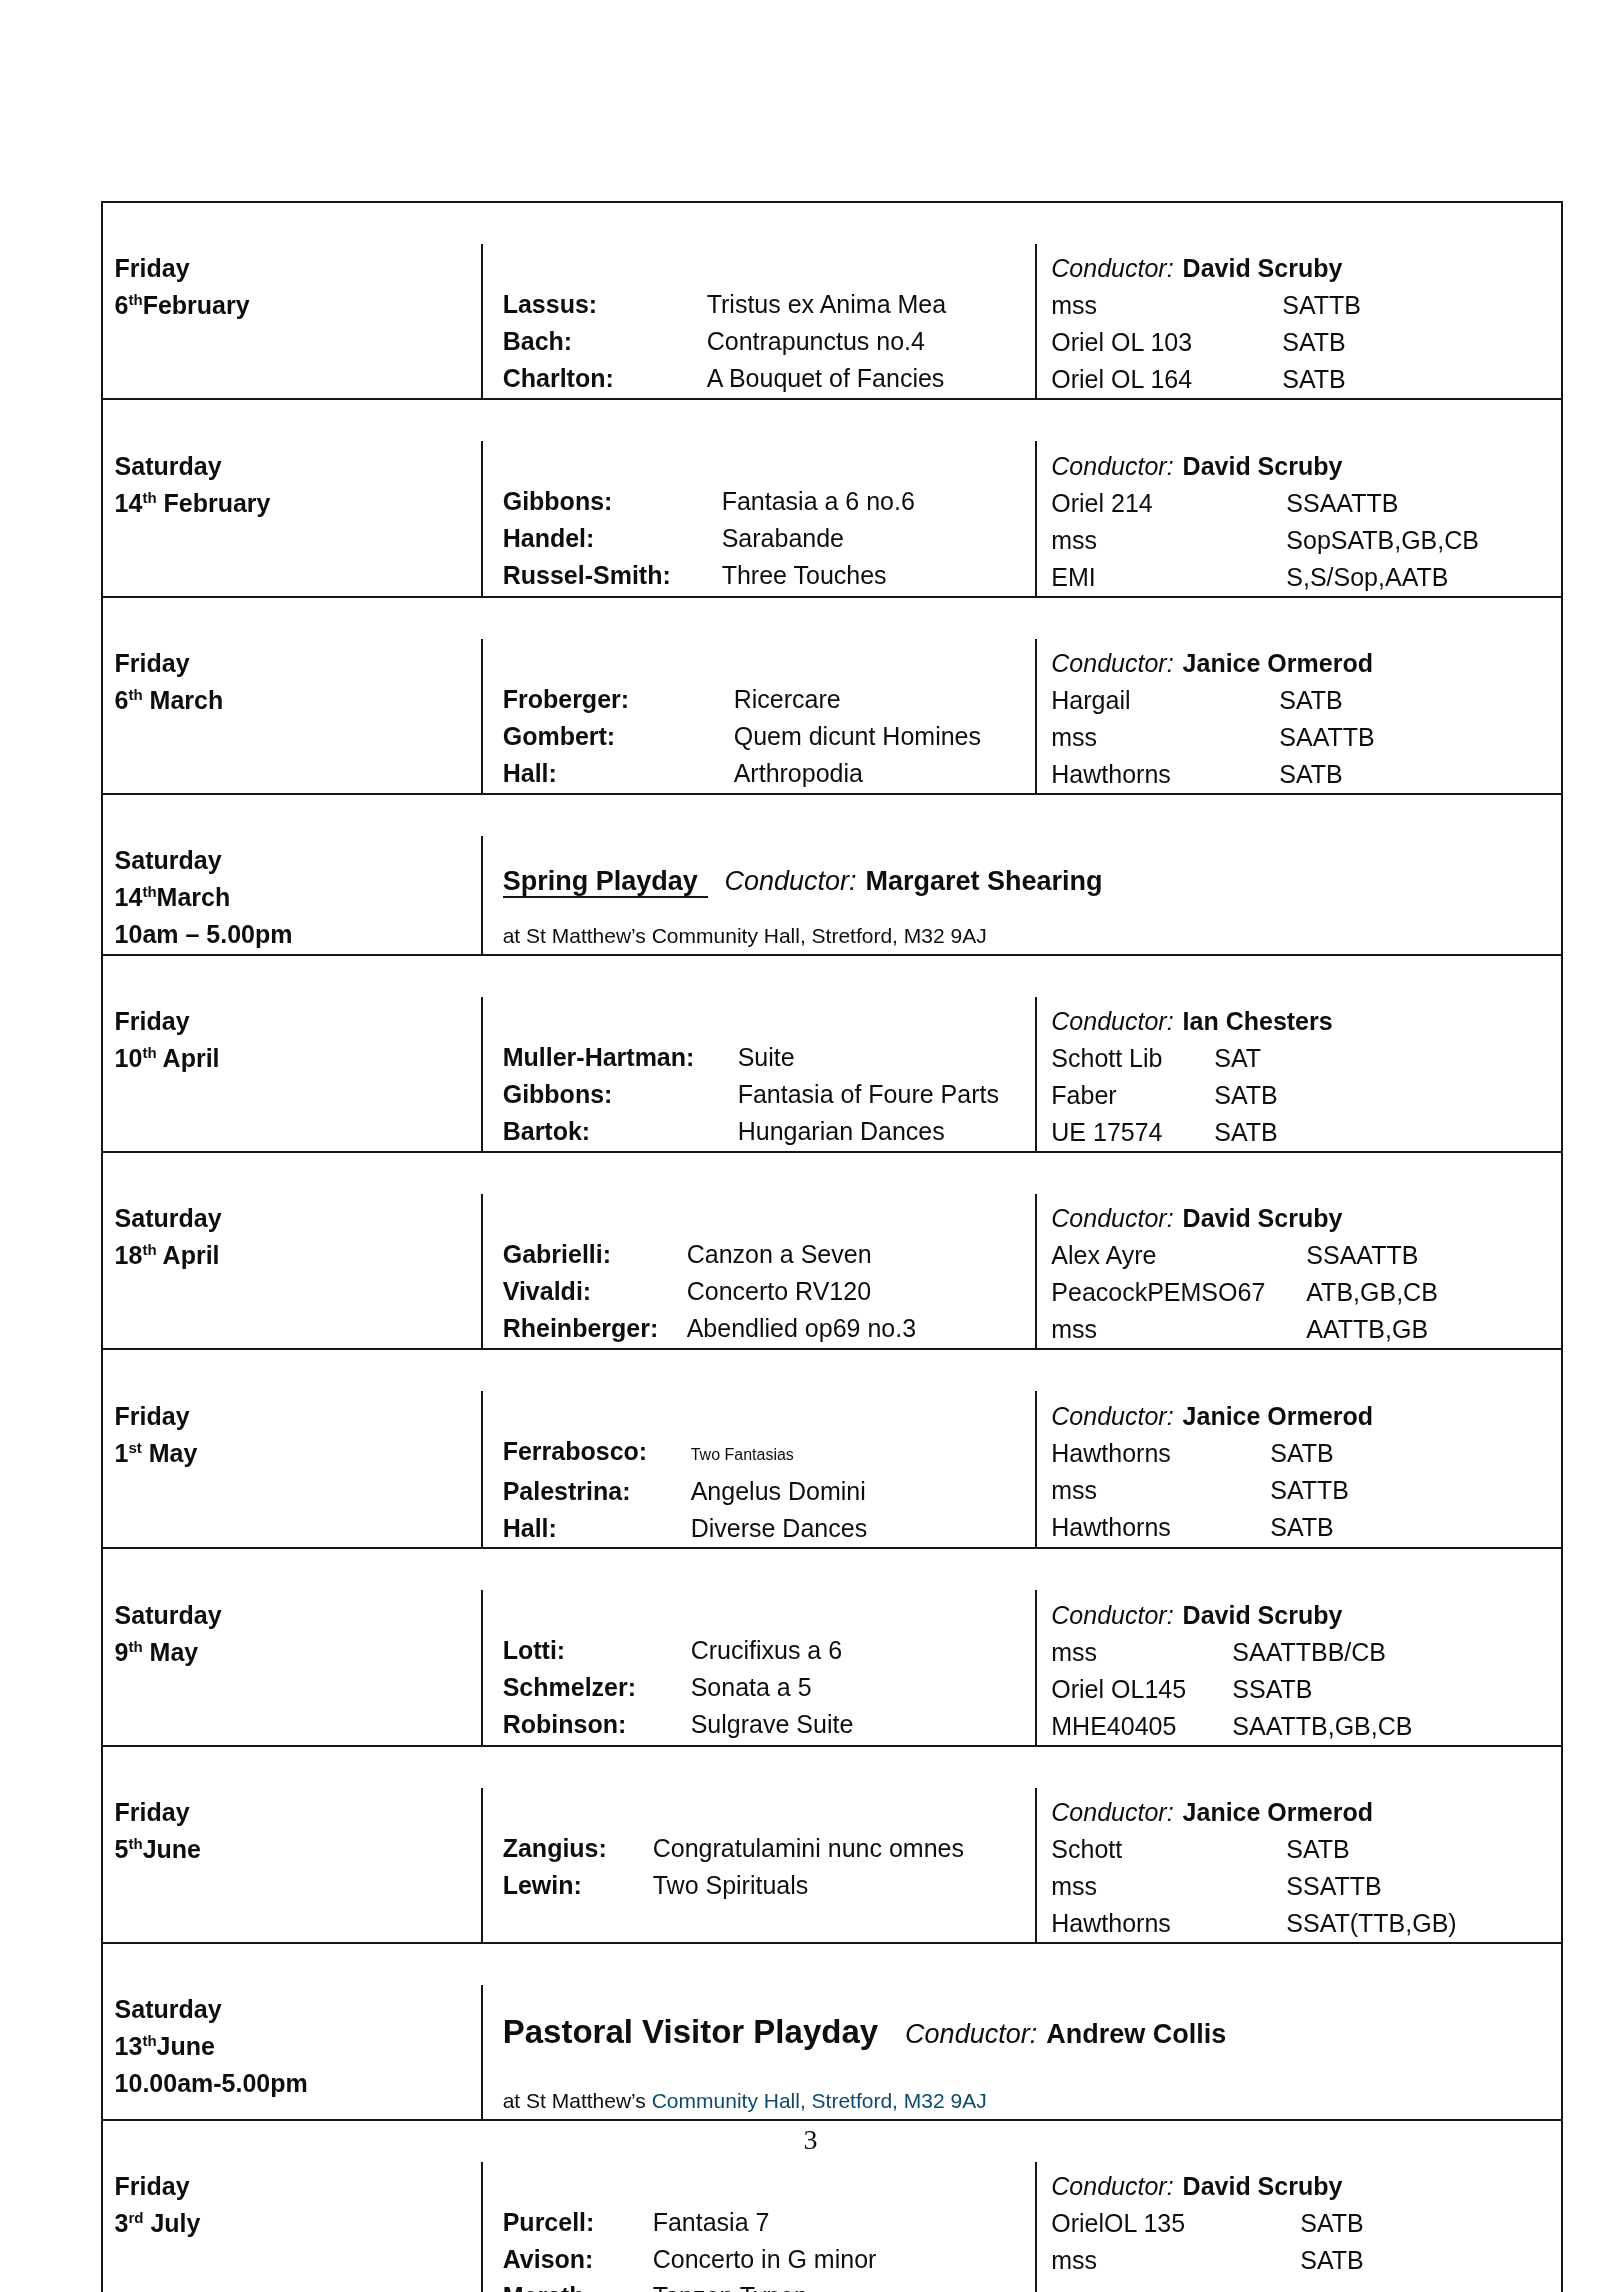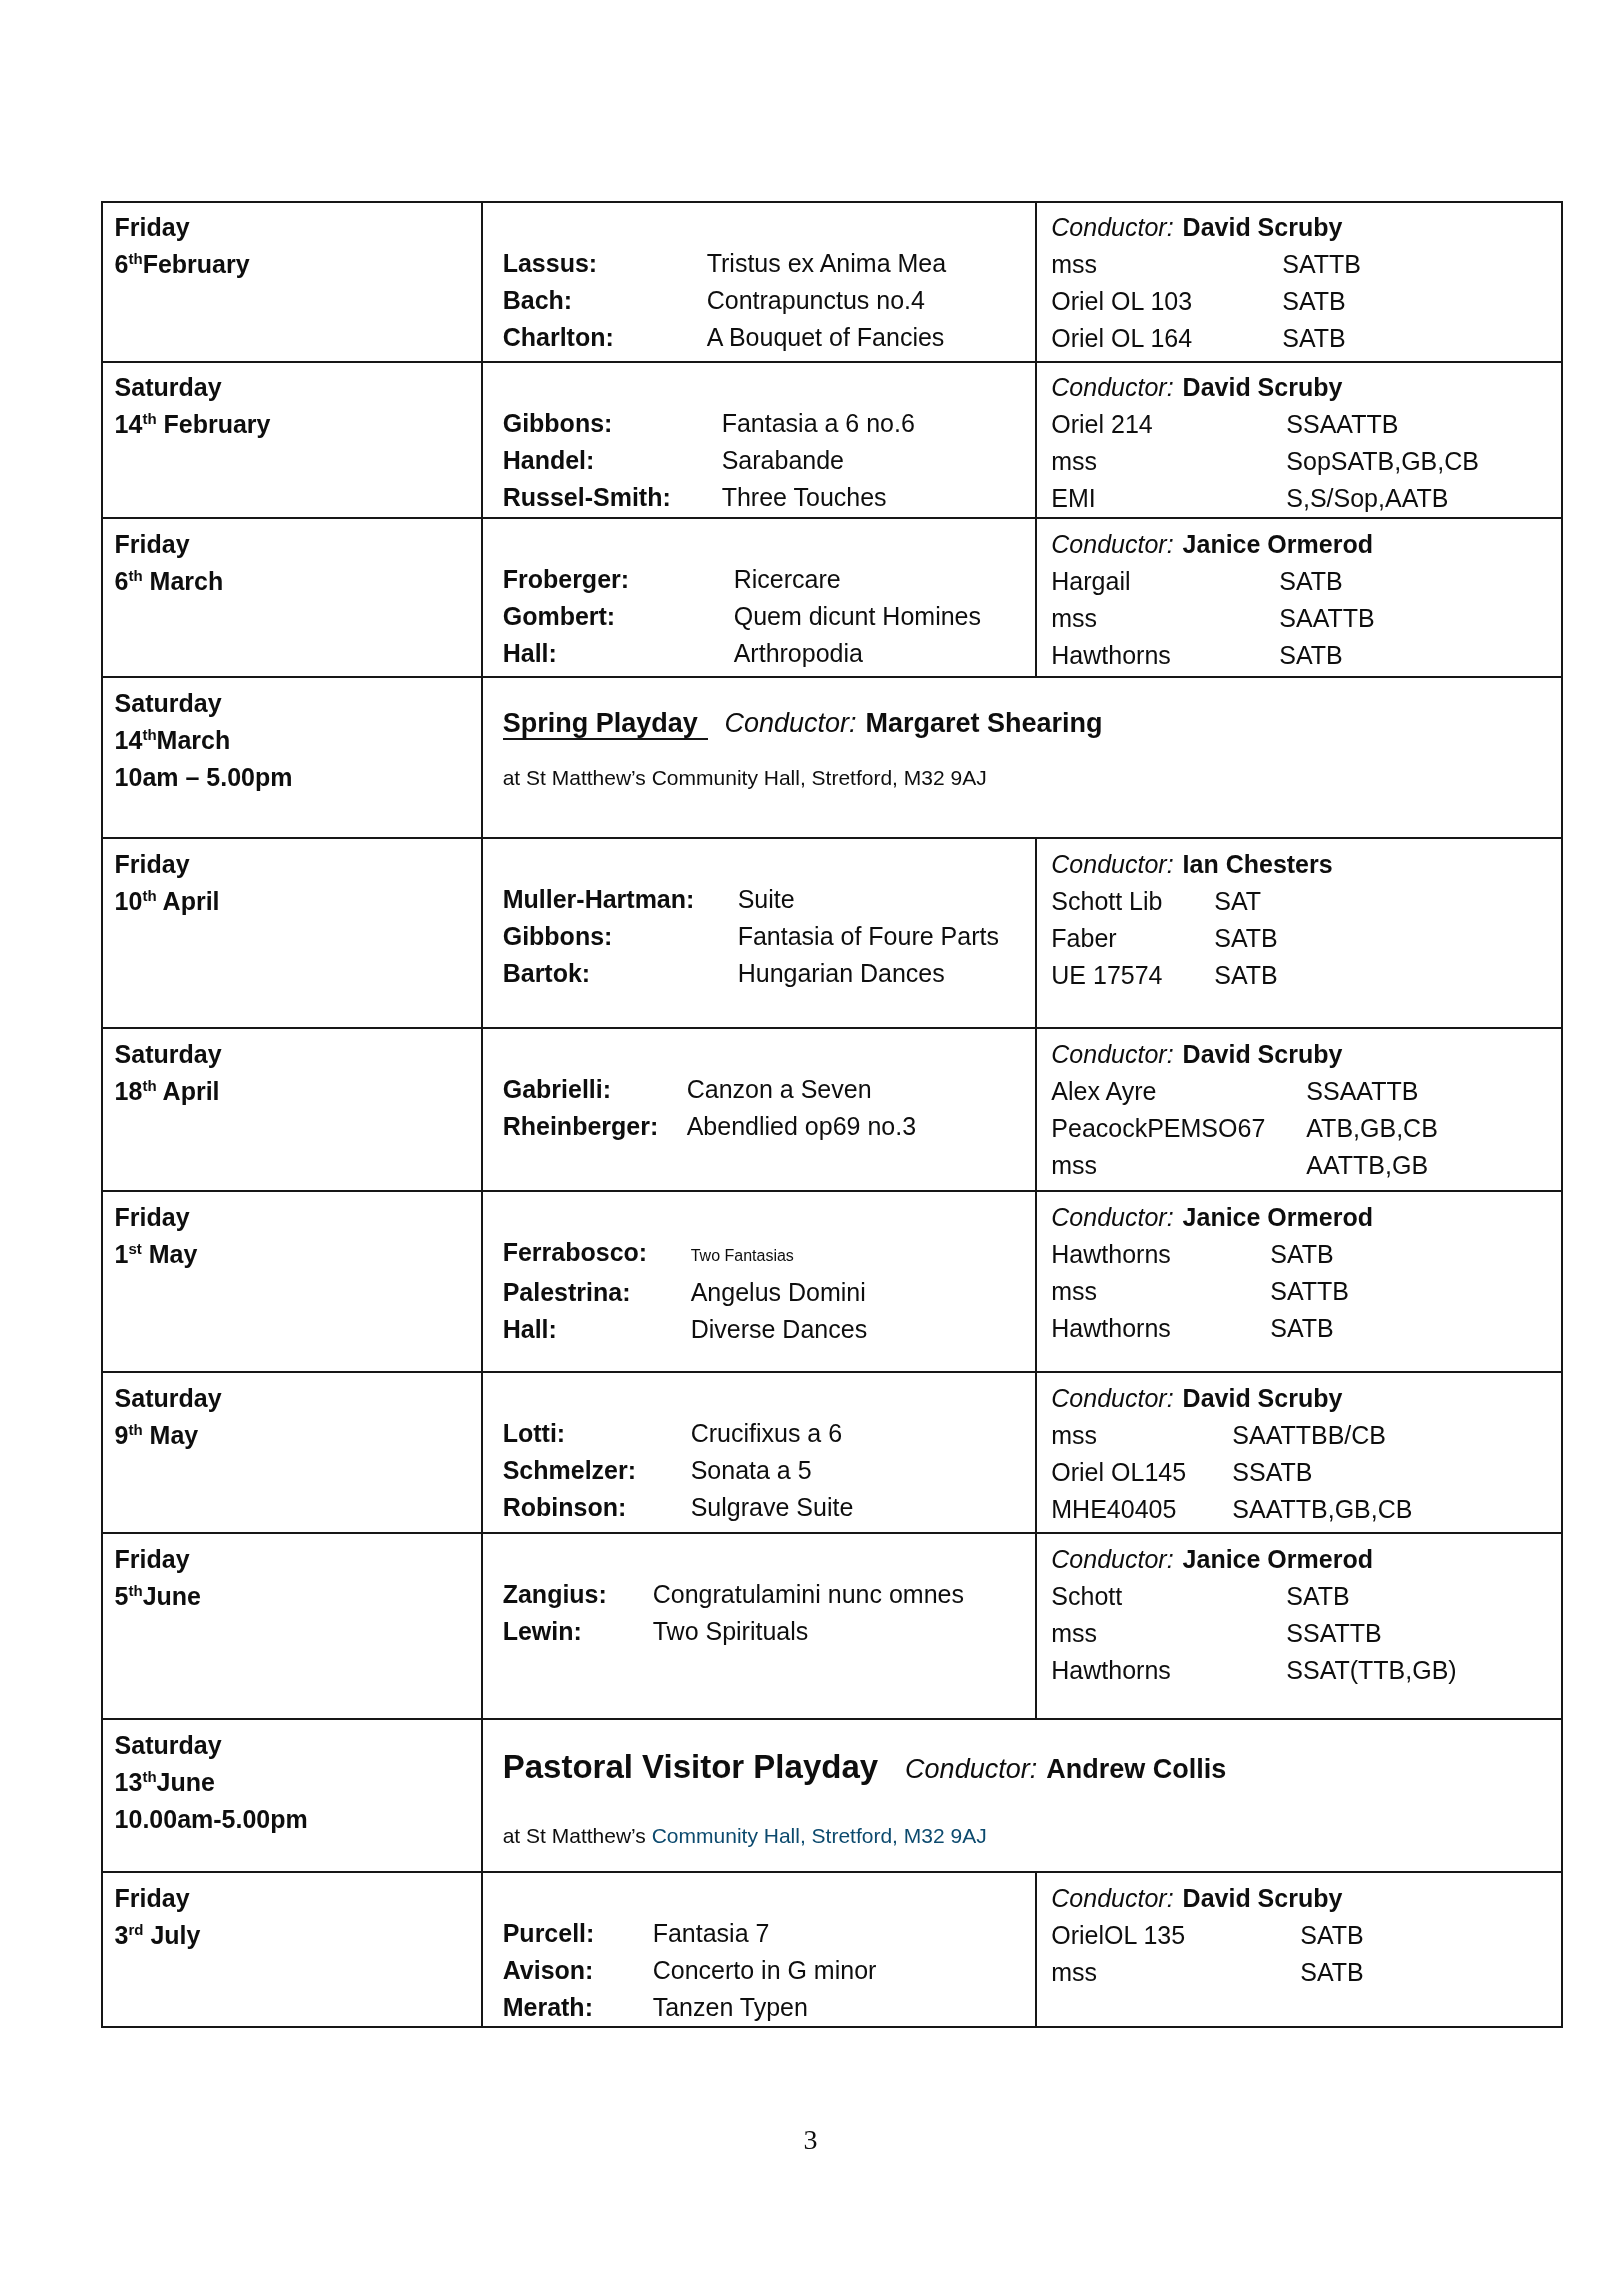--- a/index.html
+++ b/index.html
@@ -1,21 +1,21 @@
 <!DOCTYPE html>
 <html style="font-size:14.3px"><head>
 <meta charset="utf-8">
 <style>
   html,body{margin:0;padding:0;background:#e8e8e8;}
   .page{position:relative;width:1621px;height:2293px;background:#ffffff;margin:0 auto;
         font-family:"Liberation Sans",sans-serif;color:#0e0e0e;overflow:hidden;}
   .tbl{position:absolute;left:101px;top:201px;width:1462px;border:2.7px solid #161616;box-sizing:border-box;}
   .row{display:flex;border-bottom:2.7px solid #161616;}
   .row:last-child{border-bottom:none;}
-  .c{box-sizing:border-box;}
+  .c{box-sizing:border-box;margin-top:41px;}
   .c1{width:380px;border-right:2.7px solid #161616;padding:6.3px 5.4px 0 11.6px;flex-shrink:0;}
   .c2{width:554px;border-right:2.7px solid #161616;padding:42px 5.4px 0 19.7px;flex-shrink:0;}
   .c3{flex:1;padding:6.3px 5.4px 0 14.3px;}
   .c2p{flex:1;padding:27px 9px 0 19.7px;}
   .c2p.pd2{padding-top:23px;}
   .line{font-size:25px;line-height:37px;white-space:nowrap;}
   .bold{font-weight:bold;}
   sup{font-size:15px;line-height:0;vertical-align:super;}
   .comp{font-weight:bold;display:inline-block;box-sizing:border-box;
         min-width:var(--ctab,210px);padding-right:12.5px;}
@@ -125,20 +125,21 @@
       </div>
     </div>
 
     <div class="row" style="min-height:161px;--ctab:184px;--ptab:255px;">
       <div class="c c1">
         <div class="line bold">Saturday</div>
         <div class="line bold"><span>18</span><sup>th</sup><span> April</span></div>
       </div>
       <div class="c c2">
         <div class="line"><span class="comp">Gabrielli:</span><span class="ttl">Canzon a Seven</span></div>
+        <div class="line"><span class="comp">Vivaldi:</span><span class="ttl">Concerto RV120</span></div>
         <div class="line"><span class="comp">Rheinberger:</span><span class="ttl">Abendlied op69 no.3</span></div>
       </div>
       <div class="c c3">
         <div class="line"><i class="condlab">Conductor:</i><b class="condname">David Scruby</b></div>
         <div class="line"><span class="pub">Alex Ayre</span><span>SSAATTB</span></div>
         <div class="line"><span class="pub">PeacockPEMSO67</span><span>ATB,GB,CB</span></div>
         <div class="line"><span class="pub">mss</span><span>AATTB,GB</span></div>
       </div>
     </div>
 

